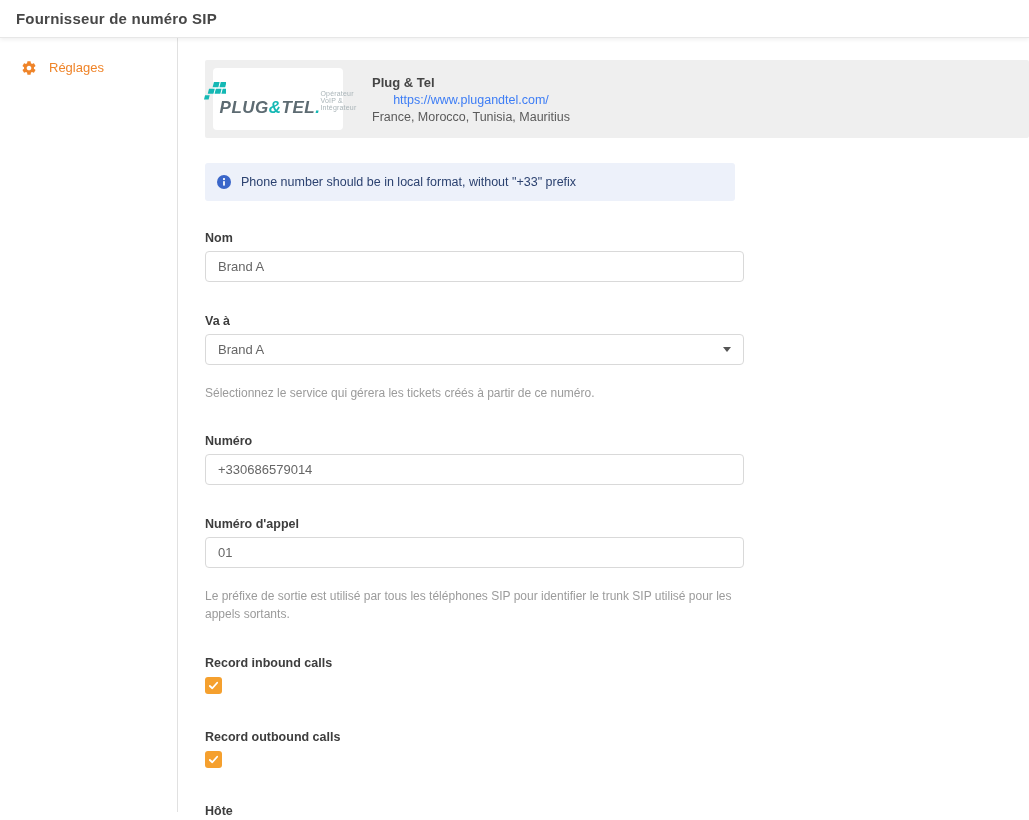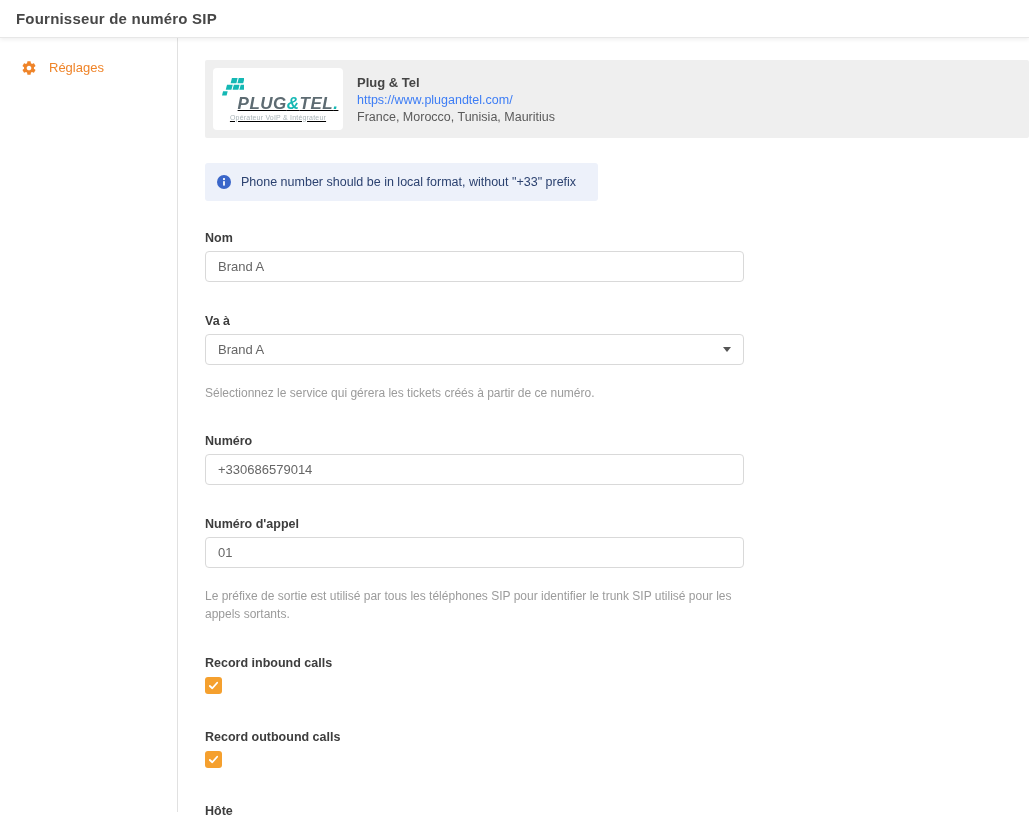--- a/index.html
+++ b/index.html
@@ -18,34 +18,34 @@
   .sidebar{ width:178px; flex:0 0 178px; border-right:1px solid #e1e1e1; padding-top:22px; }
   .side-item{ display:flex; align-items:flex-start; gap:12px; padding-left:21px;
     color:var(--accent-orange); font-size:13px; cursor:pointer; }
   .side-item .gear{ width:16px; height:16px; display:inline-flex; }
   .side-item .gear svg{ width:16px; height:16px; fill:var(--accent-orange); }
   .main{ flex:1; padding:22px 0 0 27px; }
 
   .provider-card{ background:#efefef; border-radius:2px; height:78px; display:flex;
     align-items:center; padding:8px; margin-bottom:25px; }
   .logo-box{ width:130px; height:62px; background:#fff; border-radius:4px;
-    display:flex; flex-direction:column; align-items:center; justify-content:center;
-    margin-right:14px; flex:0 0 130px; position:relative;text-decoration:underline; }
+    display:flex; align-items:center; justify-content:center;
+    margin-right:29px; flex:0 0 130px; position:relative; }
   .logo-row{ display:flex; align-items:flex-end; }
   .logo-sq{ width:26px; height:24px; margin-right:-6px; margin-bottom:10px; }
   .logo-word{ font-size:17px; font-style:italic; font-weight:bold; color:var(--logo-gray);
     letter-spacing:.5px; line-height:1; }
   .logo-word .amp, .logo-word .dot{ color:var(--logo-teal); }
   .logo-tagline{ font-size:7px; color:#a9b4b8; margin-top:2px; letter-spacing:.2px; }
   .card-text{ display:flex; flex-direction:column; gap:3px; }
   .card-name{ font-size:13px; font-weight:bold; color:#454545; }
-  .card-url{ font-size:12.5px; color:var(--link-blue); text-decoration:none; }
+  .card-url{ font-size:12.5px; color:var(--link-blue); text-decoration:none;text-align:center; }
   .card-countries{ font-size:12.5px; color:#5a5a5a; }
 
-  .info-banner{ width:393px; background:var(--banner-bg); border-radius:3px;
+  .info-banner{ width:530px; background:var(--banner-bg); border-radius:3px;
     display:flex; align-items:center; gap:10px; padding:19px 12px; height:30px;
     margin-bottom:30px; }
   .info-banner svg{ width:14px; height:14px; flex:0 0 14px; }
   .info-banner span{ font-size:12.5px; color:var(--banner-text); }
 
   .group{ margin-bottom:32px; width:539px; }
   .group.tight{ margin-bottom:33px; }
   .field-label{ font-size:12.5px; font-weight:bold; color:#3d3d3d; margin-bottom:6px; }
   .text-input{ width:539px; height:31px; border:1px solid #d9d9d9; border-radius:4px;
     padding:0 12px; font-size:13px; color:#666; background:#fff; outline:none;

